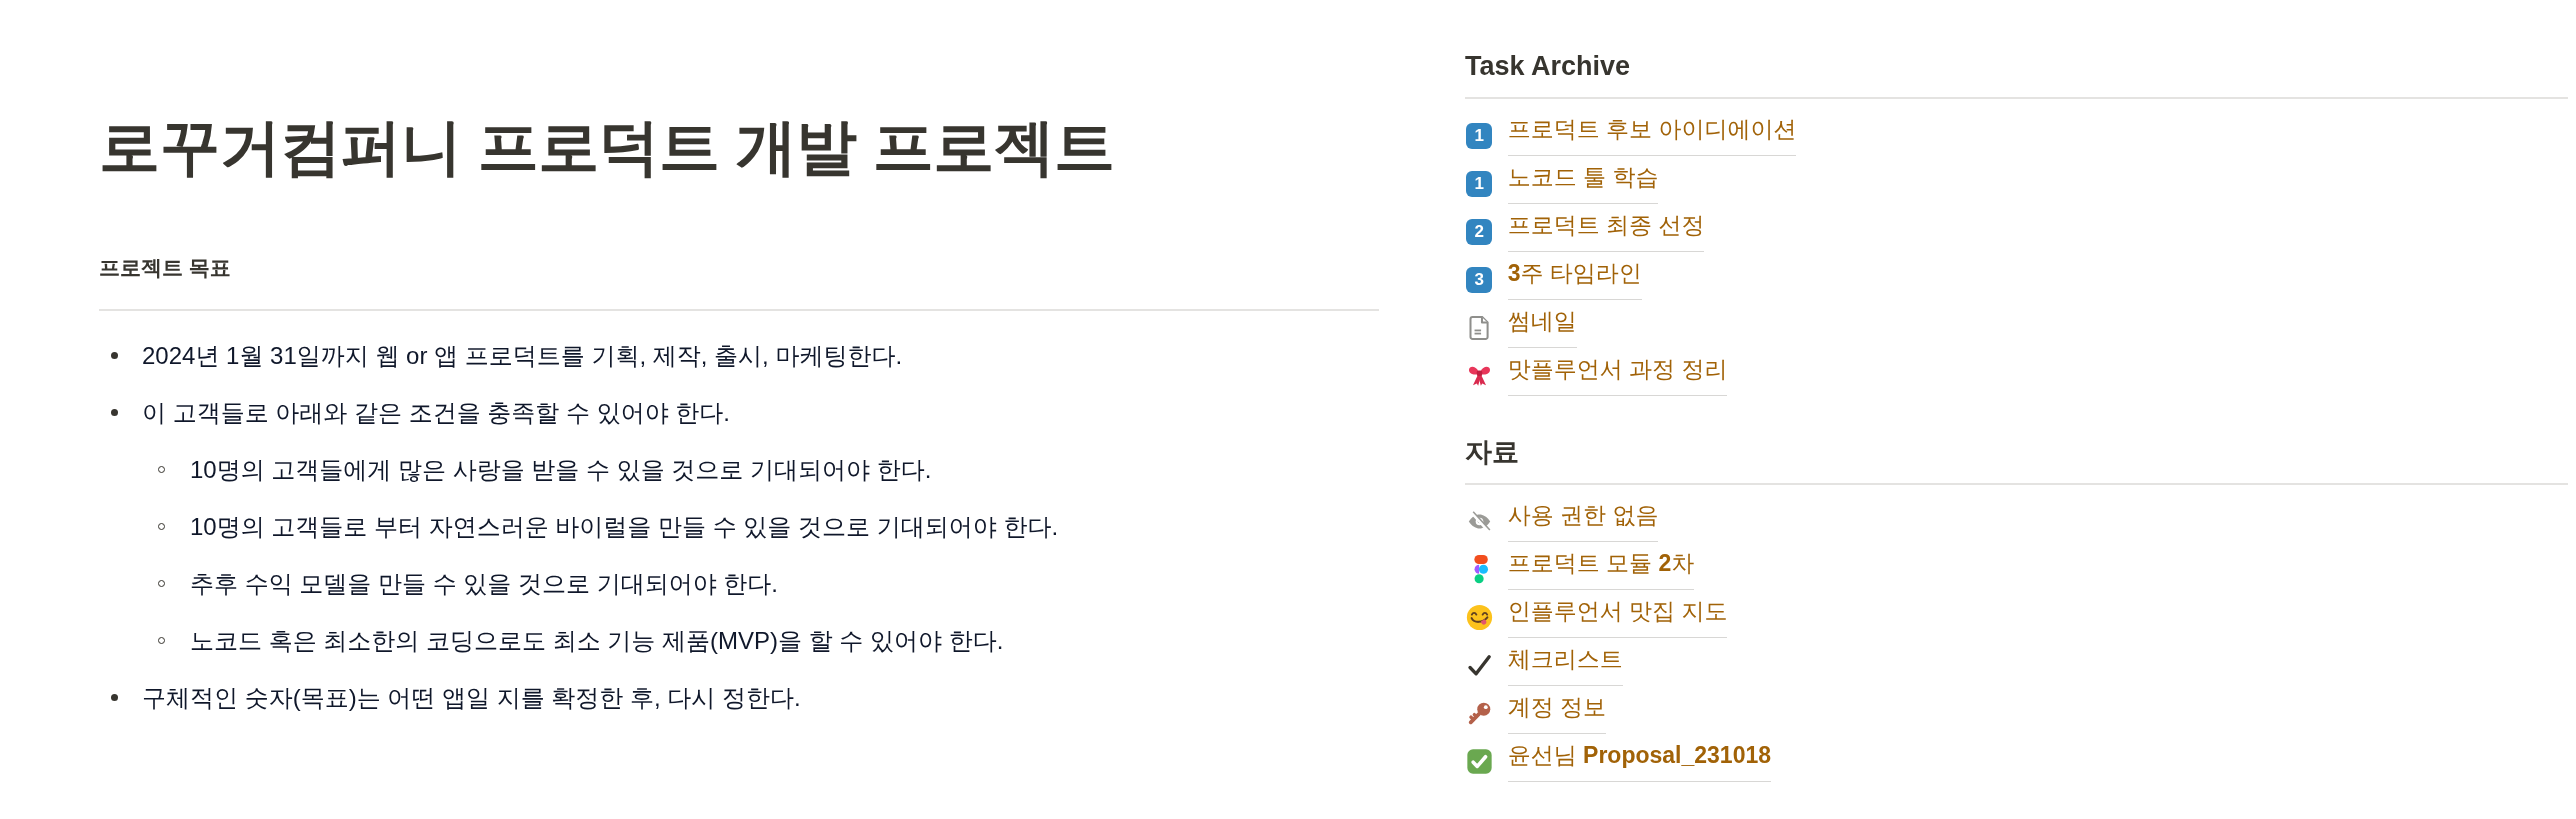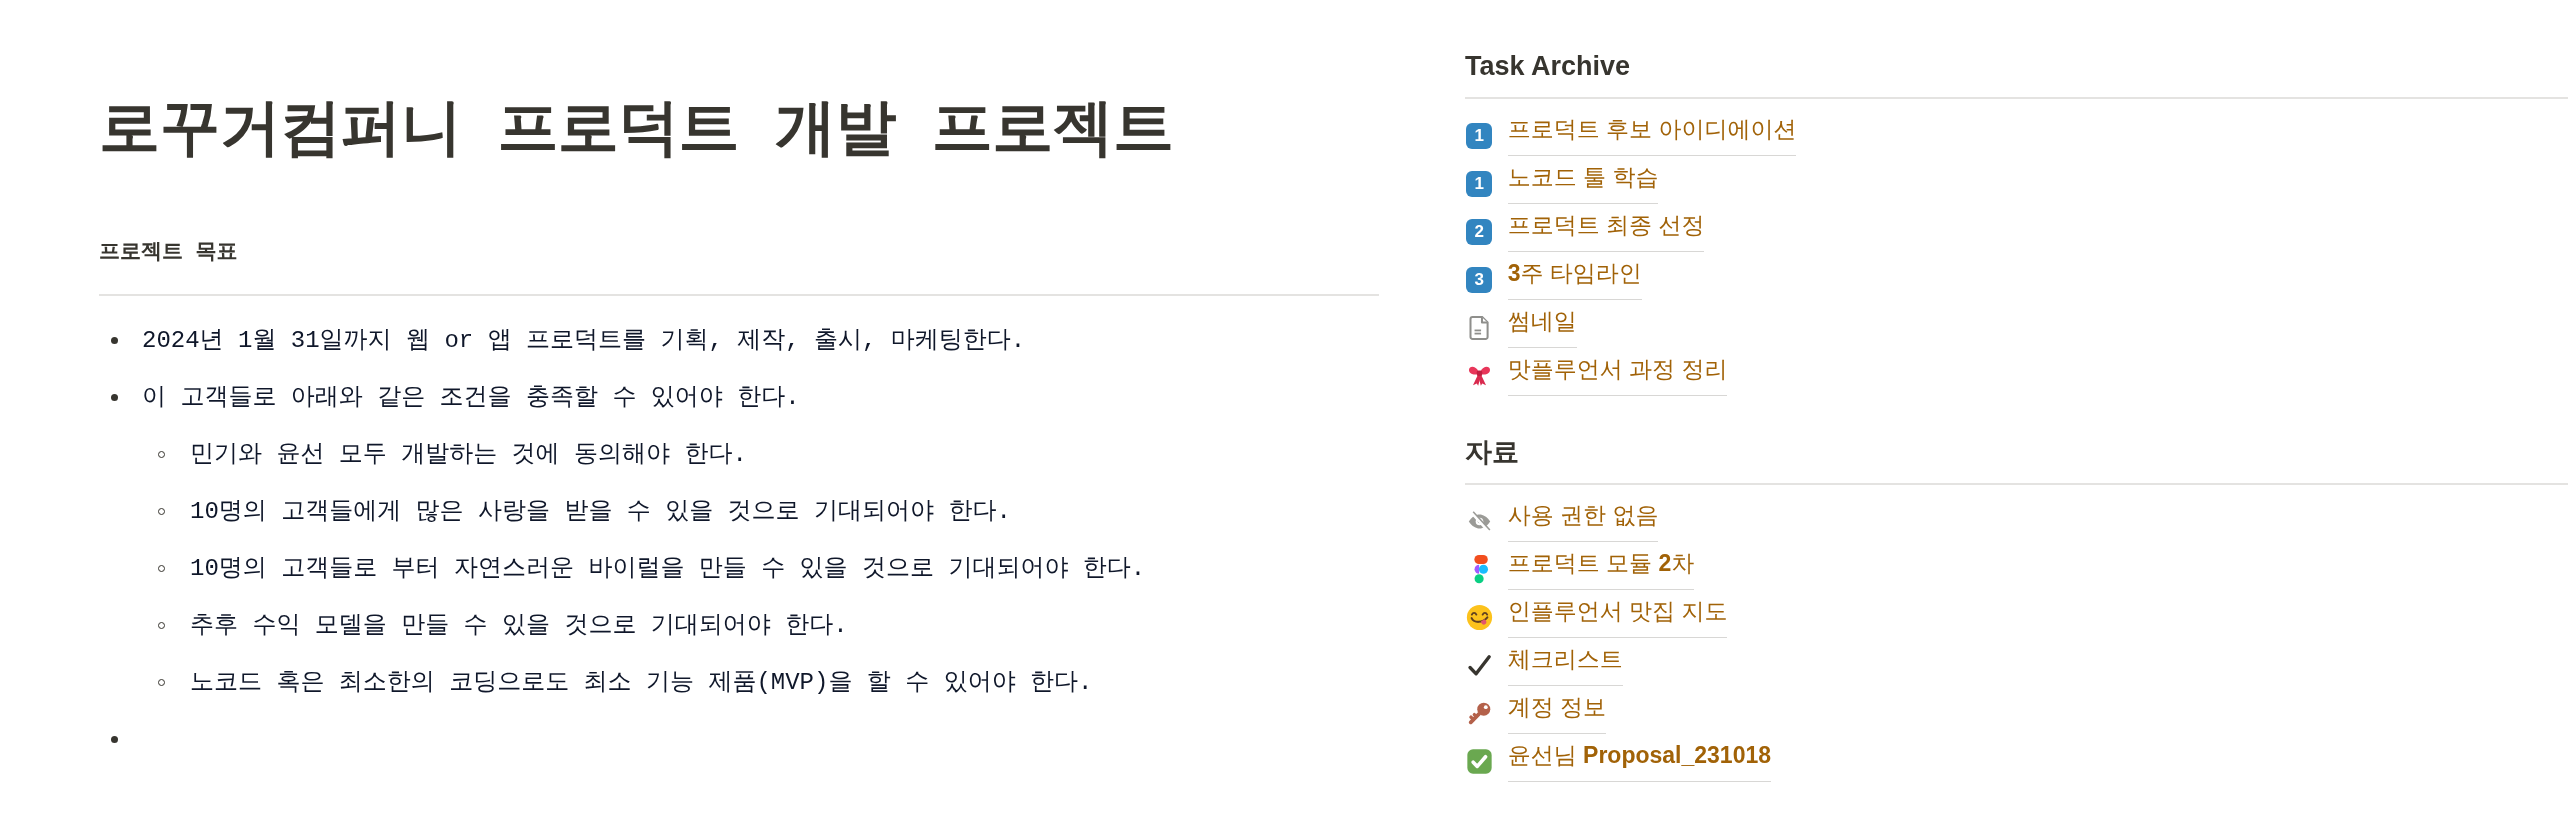--- a/index.html
+++ b/index.html
@@ -1,20 +1,20 @@
 <!DOCTYPE html>
 <html style="font-size:9.5px"><head>
 <meta charset="utf-8">
 <style>
   html,body{margin:0;padding:0;background:#ffffff;}
   .page{
     position:relative;width:2576px;height:820px;background:#ffffff;overflow:hidden;
     font-family:"Liberation Sans","DejaVu Sans",sans-serif;color:#37352f;
   }
-  .left-col{position:absolute;left:99px;top:0;width:1281px;font-family:Liberation Mono, monospace;}
+  .left-col{position:absolute;left:99px;top:15px;width:1281px;}
   .right-col{position:absolute;left:1465px;top:0;width:1111px;padding-top:50px;box-sizing:border-box;}
 
   h1.title{margin:0;padding-top:94px;font-size:61px;line-height:1.25;font-weight:800;letter-spacing:-0.6px;color:#37352f;}
   h2.sec{margin:70px 0 0;font-size:21px;line-height:1.2;font-weight:700;color:#37352f;}
   .divider{height:1.8px;background:#e4e3e1;}
   .divider.l{margin-top:29px;width:1280px;}
   .divider.r{margin-top:15px;width:1103px;}
 
   ul.bullets{list-style:none;margin:32px 0 0;padding:0;}
   ul.bullets li{position:relative;font-size:24px;line-height:26px;margin-bottom:31px;color:#0f172a;}
@@ -47,40 +47,37 @@
         <li class="l1">
     <span class="marker"></span>
     <span class="txt">2024년 1월 31일까지 웹 or 앱 프로덕트를 기획, 제작, 출시, 마케팅한다.</span>
   </li>
         <li class="l1">
     <span class="marker"></span>
     <span class="txt">이 고객들로 아래와 같은 조건을 충족할 수 있어야 한다.</span>
   </li>
         <li class="l2">
     <span class="marker"></span>
-    <span class="txt">민기와 윤선 모두 개발하는 것에 동의해야 한다.</span>
-  </li>
-        <li class="l2">
-    <span class="marker"></span>
     <span class="txt">10명의 고객들에게 많은 사랑을 받을 수 있을 것으로 기대되어야 한다.</span>
   </li>
         <li class="l2">
     <span class="marker"></span>
     <span class="txt">10명의 고객들로 부터 자연스러운 바이럴을 만들 수 있을 것으로 기대되어야 한다.</span>
   </li>
         <li class="l2">
     <span class="marker"></span>
     <span class="txt">추후 수익 모델을 만들 수 있을 것으로 기대되어야 한다.</span>
   </li>
         <li class="l2">
     <span class="marker"></span>
     <span class="txt">노코드 혹은 최소한의 코딩으로도 최소 기능 제품(MVP)을 할 수 있어야 한다.</span>
   </li>
         <li class="l1">
     <span class="marker"></span>
+    <span class="txt">구체적인 숫자(목표)는 어떤 앱일 지를 확정한 후, 다시 정한다.</span>
   </li>
       </ul>
   </div>
   <div class="right-col" id="right-col">
       <section class="rsec">
     <h3 class="rhead">Task Archive</h3>
     <div class="divider r"></div>
     <ul class="rlist">
           <li class="ritem">
     <span class="iconbox">

